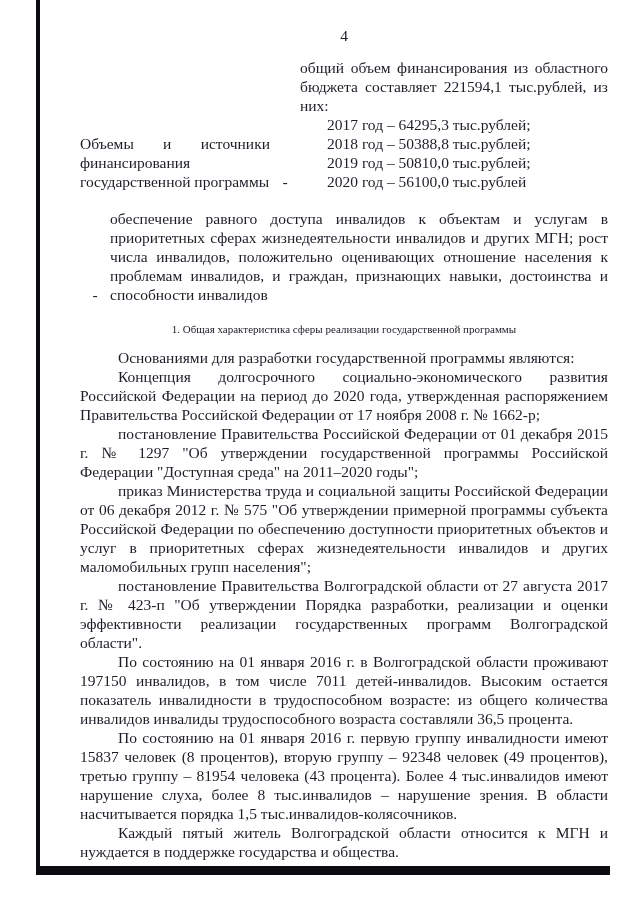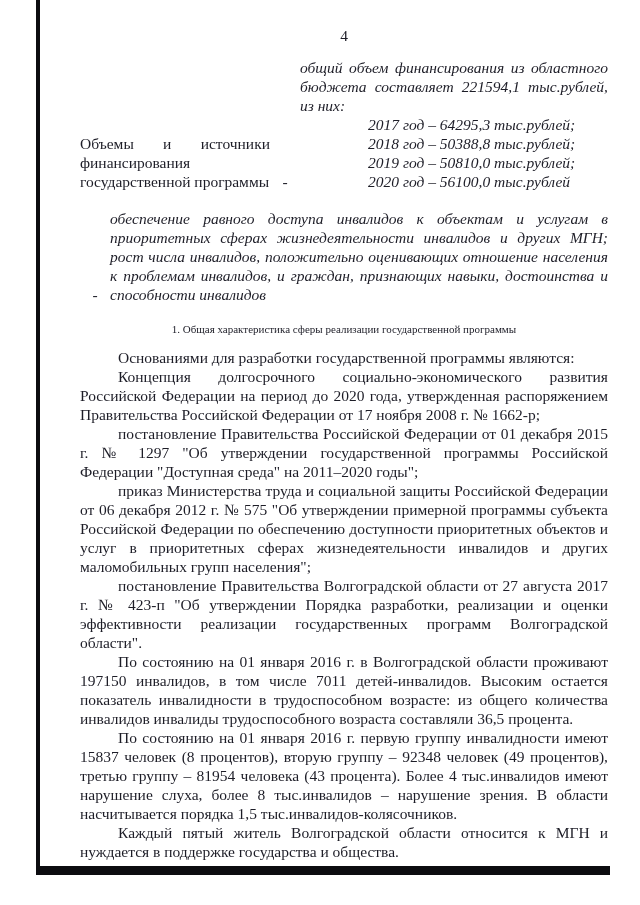--- a/index.html
+++ b/index.html
@@ -22,23 +22,23 @@
   .content {
     position: absolute; left: 80px; top: 0; width: 528px;
     font-size: 15.5px; line-height: 19px;
   }
   .page-number { text-align: center; padding-top: 26px; }
   .passport { margin-top: 13px; }
   .passport-row { display: flex; align-items: flex-end; }
   .passport-row + .passport-row { margin-top: 18px; }
   .cell-label { width: 190px; flex: none; text-align: justify; }
   .cell-dash  { width: 30px; flex: none; text-align: center; }
-  .cell-value { flex: 1; text-align: justify; font-style: italic; }
+  .cell-value { flex: 1; text-align: justify; }
   .year-list  { padding-left: 27px; }
-  .year-line  { white-space: nowrap; margin-left: 41px; }
+  .year-line  { white-space: nowrap; }
   .section-heading {
     margin: 16px auto 0 auto;
     max-width: 470px;
     text-align: center;
     font-weight: normal;
     font-size: 11px;
   }
   .body-text { margin-top: 9px; }
   .para { text-align: justify; text-indent: 38px; }
 </style>

